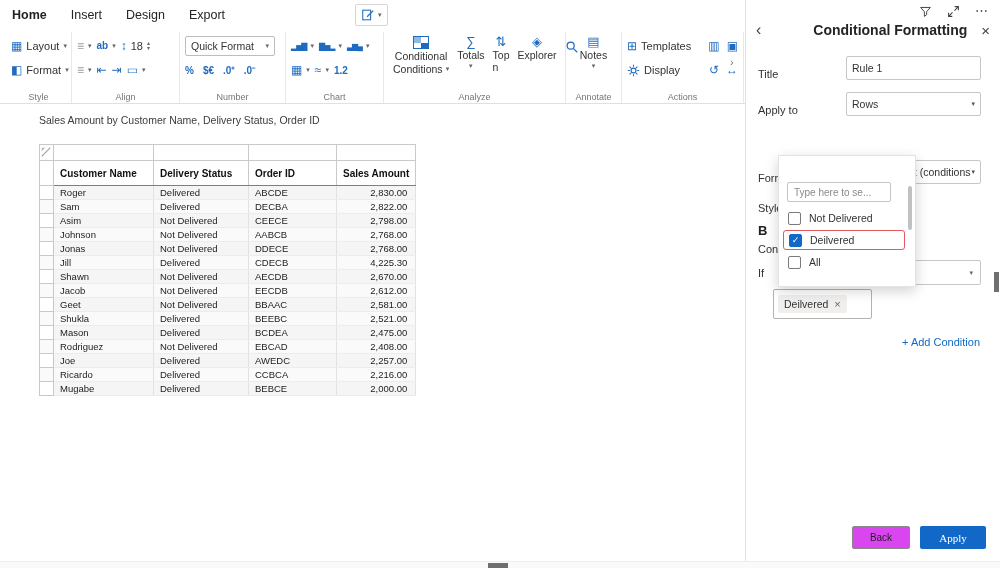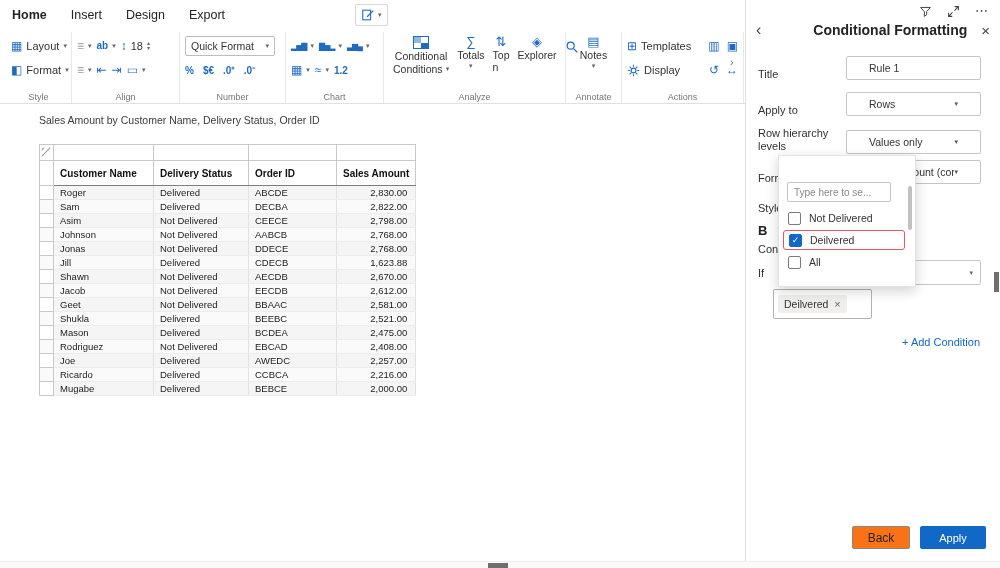--- a/index.html
+++ b/index.html
@@ -57,21 +57,21 @@
   .panel{position:absolute;left:745px;top:0;width:255px;height:568px;background:#fff;border-left:1px solid #e0e0e0;}
   .ptop{position:absolute;top:3px;right:12px;display:flex;gap:15px;align-items:center;height:16px;}
   .pellip{font-size:13px;color:#222;line-height:10px;}
   .phead{position:absolute;top:19px;left:10px;right:10px;display:flex;align-items:center;gap:8px;height:22px;}
   .pback{font-size:16px;color:#444;}
   .ptitle{font-size:14px;font-weight:600;color:#252423;margin-left:44px;}
   .pclose{margin-left:auto;font-size:15px;color:#444;}
   .prow{position:absolute;left:12px;width:223px;display:flex;justify-content:space-between;align-items:flex-end;}
   .plabel{font-size:11px;color:#323130;}
   .plabel.wrap{width:80px;line-height:1.25;}
-  .pinput,.pdrop{width:135px;height:24px;border:1px solid #c8c6c4;border-radius:2px;background:#fff;font-size:10.5px;color:#333;padding:0 22px;font-family:"Liberation Sans",sans-serif;}
+  .pinput,.pdrop{width:135px;height:24px;border:1px solid #c8c6c4;border-radius:2px;background:#fff;font-size:10.5px;color:#333;padding:0 5px;font-family:"Liberation Sans",sans-serif;}
   .pdrop{display:flex;align-items:center;justify-content:space-between;}
   .pdrop .chev{font-size:7px;color:#555;}
   .bold-btn{position:absolute;left:12px;top:220px;width:18px;height:20px;font-size:13px;font-weight:bold;color:#222;display:flex;align-items:center;}
   .lbl-abs{position:absolute;font-size:11px;color:#323130;}
   .ifdrop{position:absolute;left:112px;top:260px;width:123px;height:25px;border:1px solid #c8c6c4;border-radius:2px;background:#fff;display:flex;align-items:center;justify-content:flex-end;padding:0 7px;}
   
   .popup{position:absolute;left:32px;top:155px;width:138px;height:132px;background:#fff;border:1px solid #e3e3e3;box-shadow:0 4px 12px rgba(0,0,0,.18);z-index:5;}
   .pop-search{position:absolute;left:8px;top:26px;width:104px;height:20px;border:1px solid #c4c4c4;border-radius:2px;font-size:10px;padding:0 6px;font-family:"Liberation Sans",sans-serif;color:#333;}
   .pop-search::placeholder{color:#8a8a8a;}
   .pop-list{position:absolute;left:4px;top:52px;right:10px;}
@@ -80,22 +80,22 @@
   .cb{width:13px;height:13px;border:1px solid #7a7a7a;border-radius:2px;background:#fff;display:flex;align-items:center;justify-content:center;font-size:9px;color:#fff;flex:0 0 13px;}
   .cb.checked{background:var(--accent);border-color:var(--accent);}
   .cb-label{font-size:10.5px;color:#333;}
   .pop-scroll{position:absolute;right:3px;top:30px;width:4px;height:44px;background:#c1c1c1;border-radius:2px;}
   
   .chipwell{position:absolute;left:27px;top:289px;width:99px;height:30px;border:1px solid #b5b2af;border-radius:2px;display:flex;align-items:center;padding:0 4px;}
   .chip{background:#f0efee;border-radius:2px;padding:3px 6px;font-size:10.5px;color:#333;display:flex;align-items:center;gap:6px;}
   .chip-x{color:#666;font-size:11px;}
   .add-cond{position:absolute;top:336px;right:20px;font-size:11px;color:var(--accent);}
   .pfooter{position:absolute;bottom:19px;right:14px;display:flex;gap:10px;}
-  .btn-back{width:58px;height:23px;border:1px solid #8a8886;border-radius:2px;background:#f97316;font-size:12px;color:#252423;font-family:"Liberation Sans",sans-serif;}
-  .btn-apply{width:66px;height:23px;border:none;border-radius:2px;background:var(--accent);font-size:11px;color:#fff;font-family:Liberation Sans, sans-serif;}
+  .btn-back{width:58px;height:23px;border:1px solid #8a8886;border-radius:2px;background:#d946ef;font-size:10px;color:#252423;font-family:"Liberation Sans",sans-serif;}
+  .btn-apply{width:66px;height:23px;border:none;border-radius:2px;background:var(--accent);font-size:11px;color:#fff;font-family:Liberation Serif, serif;}
   
   .hscroll{position:absolute;left:0;bottom:0;width:1000px;height:7px;background:#fafafa;border-top:1px solid #eee;}
   .hthumb{position:absolute;left:488px;top:1px;width:20px;height:5px;background:#6f6f6f;}
   .vthumb{position:absolute;right:1px;top:272px;width:5px;height:20px;background:#6f6f6f;z-index:9;}
 </style>
 </head>
 <body>
 
 <div class="tabbar">
   <span class="tab active">Home</span>
@@ -342,21 +342,21 @@
           <td>Jonas</td>
           <td>Not Delivered</td>
           <td>DDECE</td>
           <td class="num">2,768.00</td>
         </tr>
         <tr>
           <td class="handle"></td>
           <td>Jill</td>
           <td>Delivered</td>
           <td>CDECB</td>
-          <td class="num">1,623.88</td>
+          <td class="num">4,225.30</td>
         </tr>
         <tr>
           <td class="handle"></td>
           <td>Shawn</td>
           <td>Not Delivered</td>
           <td>AECDB</td>
           <td class="num">2,670.00</td>
         </tr>
         <tr>
           <td class="handle"></td>
@@ -440,27 +440,20 @@
   </div>
 
   <div class="prow" style="top:90px;height:26px">
     <span class="plabel">Apply to</span>
     <span class="pdrop">
       <span>Rows</span>
       <span class="chev">▾</span>
     </span>
   </div>
 
-  <div class="prow" style="top:120px;height:34px">
-    <span class="plabel wrap">Row hierarchy levels</span>
-    <span class="pdrop">
-      <span>Values only</span>
-      <span class="chev">▾</span>
-    </span>
-  </div>
 
   <div class="prow" style="top:158px;height:26px">
     <span class="plabel">Format</span>
     <span class="pdrop">
       <span style="overflow:hidden;white-space:nowrap">Sales Amount (conditions)</span>
       <span class="chev">▾</span>
     </span>
   </div>
 
   <span class="lbl-abs" style="left:12px;top:202px">Style</span>

